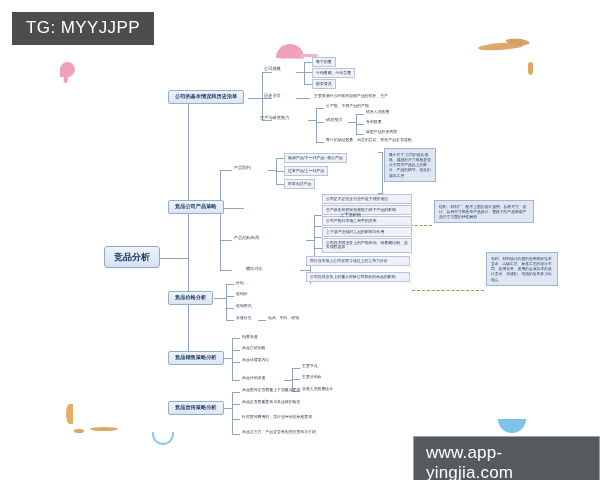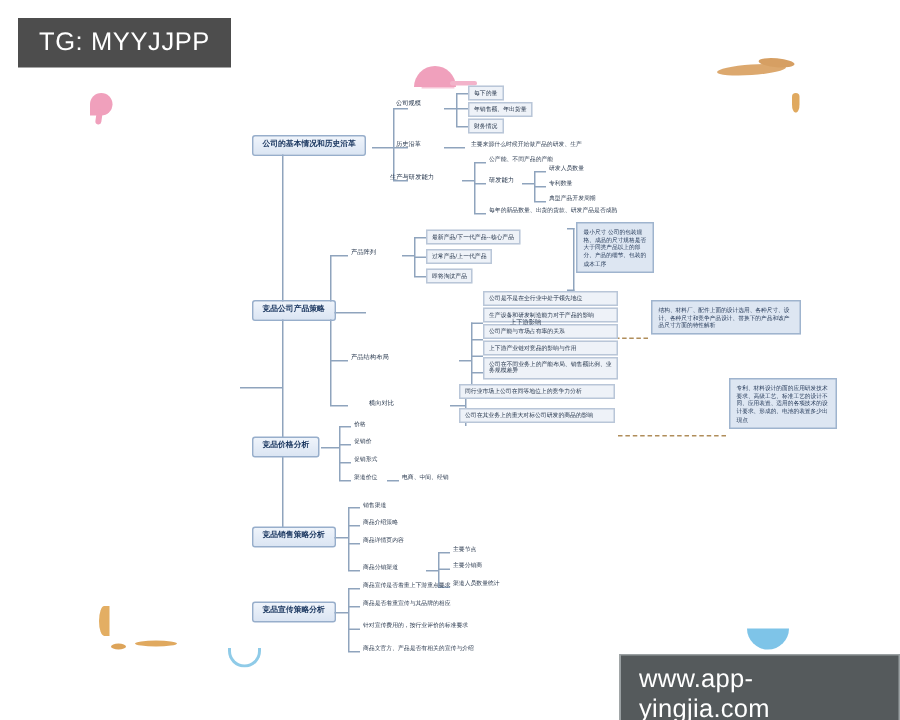--- a/index.html
+++ b/index.html
@@ -219,20 +219,21 @@
   <div class="ln lnh" style="left:232px;top:404px;width:8px;"></div>
   <div class="ln lnh" style="left:232px;top:419px;width:8px;"></div>
   <div class="ln lnh" style="left:232px;top:434px;width:8px;"></div>
 
   <div class="dash" style="left:410px;top:225px;width:22px;"></div>
   <div class="dash" style="left:412px;top:290px;width:72px;"></div>
   <div class="dash" style="left:378px;top:248px;width:34px;"></div>
 
   <div class="brk" style="left:378px;top:152px;height:40px;"></div>
 
+  <div class="node n-root" style="left:104px;top:246px;">竞品分析</div>
 
   <div class="node n-l1" style="left:168px;top:90px;">公司的基本情况和历史沿革</div>
   <div class="node n-l2" style="left:262px;top:66px;">公司规模</div>
   <div class="node n-l3 n-box" style="left:312px;top:57px;">每下的量</div>
   <div class="node n-l3 n-box" style="left:312px;top:68px;">年销售额、年出货量</div>
   <div class="node n-l3 n-box" style="left:312px;top:79px;">财务情况</div>
 
   <div class="node n-l2" style="left:262px;top:93px;">历史沿革</div>
   <div class="node n-l3" style="left:312px;top:93px;">主要来源什么时候开始做产品的研发、生产</div>
 

